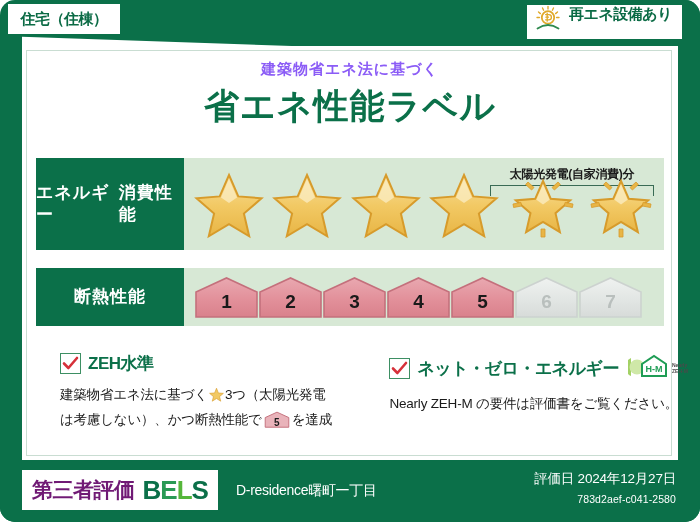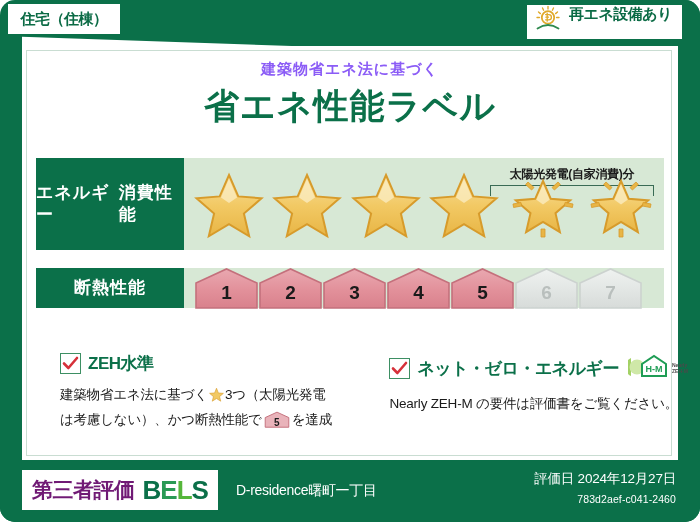--- a/index.html
+++ b/index.html
@@ -130,21 +130,21 @@
 
   
   .perf-row {
     position: absolute;
     left: 36px;
     width: 628px;
     display: flex;
     align-items: stretch;
   }
   #row-energy { top: 158px; height: 92px; }
-  #row-insul  { top: 268px; height: 40px; }
+  #row-insul  { top: 268px; height: 58px; }
 
   .perf-label {
     flex: 0 0 148px;
     background: #0b7049;
     color: #ffffff;
     display: flex;
     flex-direction: row;
     align-items: center;
     justify-content: center;
     font-size: 17px;
@@ -557,17 +557,17 @@
 
   <div class="frame-bottom"></div>
   <div class="footer">
     <div class="bels-plate">
       <span class="bels-jp">第三者評価</span>
       <span class="bels-letters"><span class="b1">B</span><span class="b2">E</span><span class="b3">L</span><span class="b4">S</span></span>
     </div>
     <div class="building-name">D-residence曙町一丁目</div>
     <div class="eval-block">
       <div class="eval-date">評価日 2024年12月27日</div>
-      <div class="eval-id">783d2aef-c041-2460</div>
+      <div class="eval-id">783d2aef-c041-2580</div>
     </div>
   </div>
 
 </div>
 
 </body></html>

